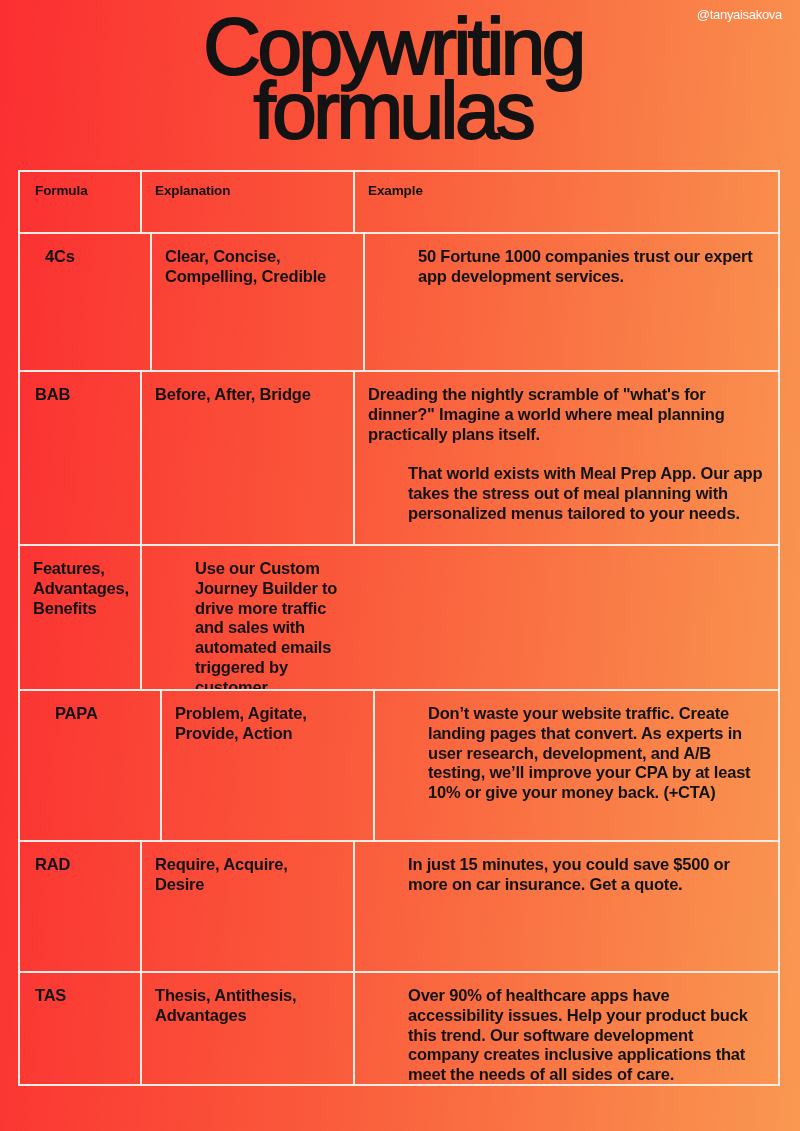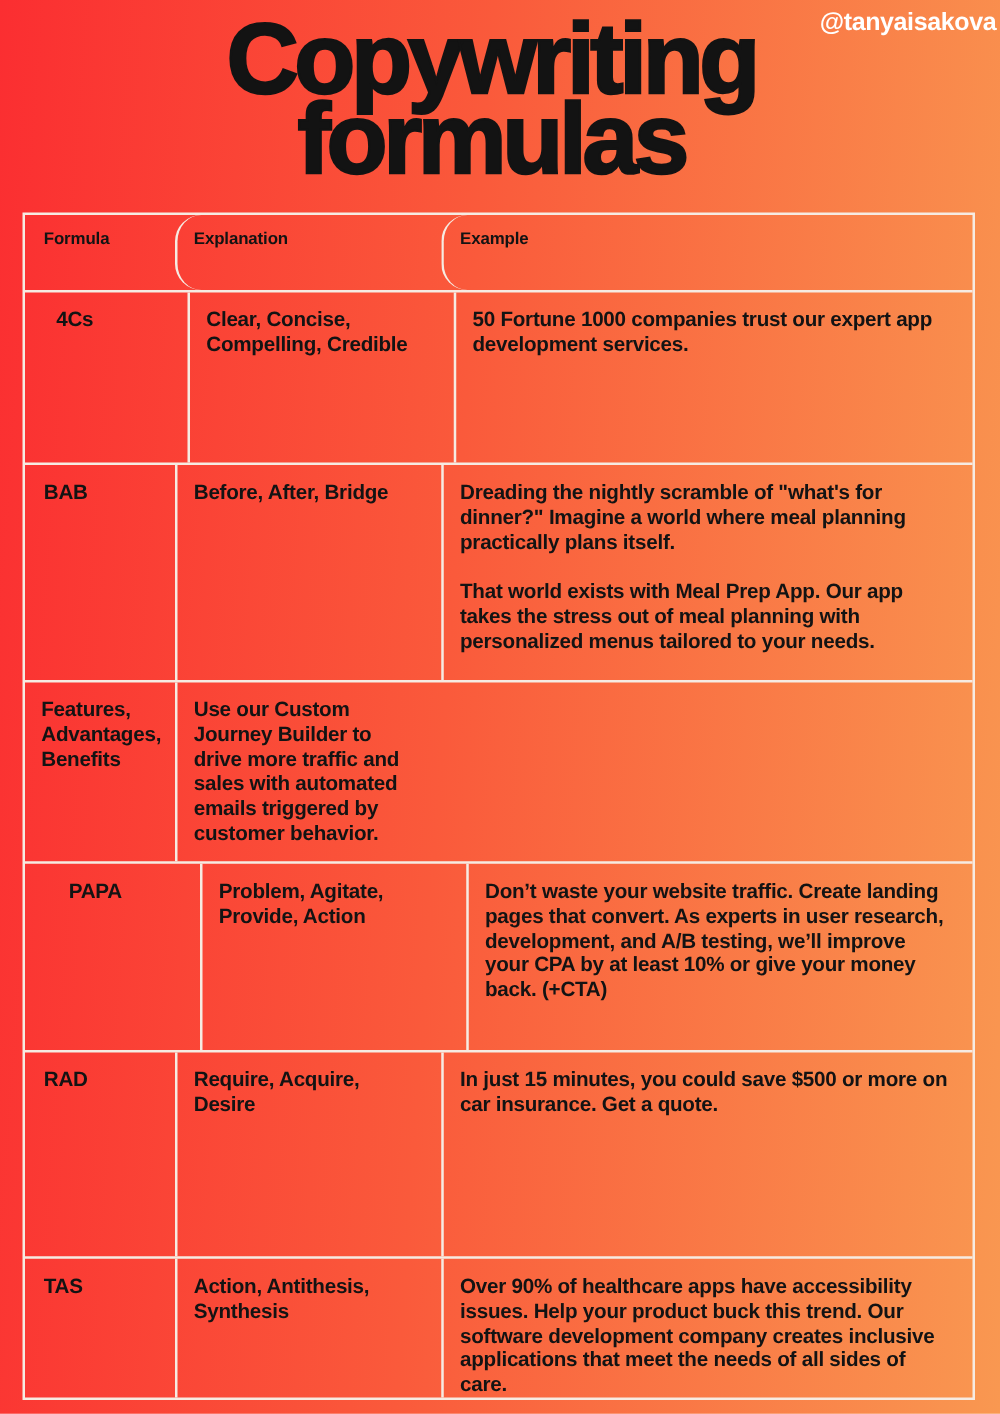--- a/index.html
+++ b/index.html
@@ -16,36 +16,36 @@
     width: 800px;
     height: 1131px;
     overflow: hidden;
     background: linear-gradient(94deg, var(--grad-start) 0%, #fa5a3b 45%, var(--grad-end) 100%);
     font-family: "Liberation Sans", "DejaVu Sans", sans-serif;
     color: var(--ink);
   }
   .handle {
     position: absolute;
     top: 7px;
-    right: 3px;
+    right: 18px;
     color: var(--white);
-    font-size: 20px;
-    font-weight: bold;
+    font-size: 13px;
+    font-weight: normal;
     letter-spacing: -0.3px;
   }
   .title {
     position: absolute;
     top: 0;
     left: 0;
     width: 786px;
     margin: 0;
     padding-top: 15px;
     text-align: center;
     font-size: 80px;
-    font-weight: bold;
+    font-weight: normal;
     letter-spacing: -3.5px;
     line-height: 0.80;
     color: var(--ink);
     -webkit-text-stroke: 2px var(--ink);
   }
   .title-line { display: block; }
 
   .table {
     position: absolute;
     left: 18px;
@@ -56,40 +56,39 @@
   .row {
     display: grid;
     grid-template-columns: 120px 213px 1fr;
   }
   .row:not(:first-child) { border-top: 2px solid var(--border); }
   .table .row:nth-child(1) { height: 60px; }
   .table .row:nth-child(2) { height: 138px; padding-left: 10px; }
   .table .row:nth-child(3) { height: 174px; }
   .table .row:nth-child(4) { height: 145px; }
   .table .row:nth-child(5) { height: 151px; padding-left: 20px; }
-  .table .row:nth-child(6) { height: 165px; }
+  .table .row:nth-child(6) { height: 131px; }
   .table .row:nth-child(7) { height: 113px; }
   .cell {
     padding: 13px 15px 10px 13px;
     font-weight: bold;
     font-size: 16.5px;
     line-height: 1.2;
     letter-spacing: -0.2px;
     overflow: hidden;
   }
   .cell + .cell { border-left: 2px solid var(--border); }
   .cell-formula { padding-left: 15px; }
   .header-row .cell {
     font-size: 13.5px;
     padding-top: 11px;
     letter-spacing: -0.1px;
-    border-radius: 21px;
   }
   .cell p { margin: 0 0 20px 0; }
-  .cell p:last-child { margin-bottom: 0; }
+  .cell p:last-child { margin-bottom: 0; margin-left: 40px; }
 </style>
 </head>
 <body>
 
 <div class="handle">@tanyaisakova</div>
 
 <h1 class="title">
     <span class="title-line">Copywriting</span>
     <span class="title-line">formulas</span>
   </h1>
@@ -136,18 +135,18 @@
   <div class="row">
     <div class="cell cell-formula">RAD</div>
     <div class="cell">Require, Acquire, Desire</div>
     <div class="cell cell-example">
         <p>In just 15 minutes, you could save $500 or more on car insurance. Get a quote.</p>
       </div>
   </div>
 
   <div class="row">
     <div class="cell cell-formula">TAS</div>
-    <div class="cell">Action, Antithesis, Synthesis</div>
+    <div class="cell">Thesis, Antithesis, Advantages</div>
     <div class="cell cell-example">
         <p>Over 90% of healthcare apps have accessibility issues. Help your product buck this trend. Our software development company creates inclusive applications that meet the needs of all sides of care.</p>
       </div>
   </div>
 </div>
 
 </body></html>

